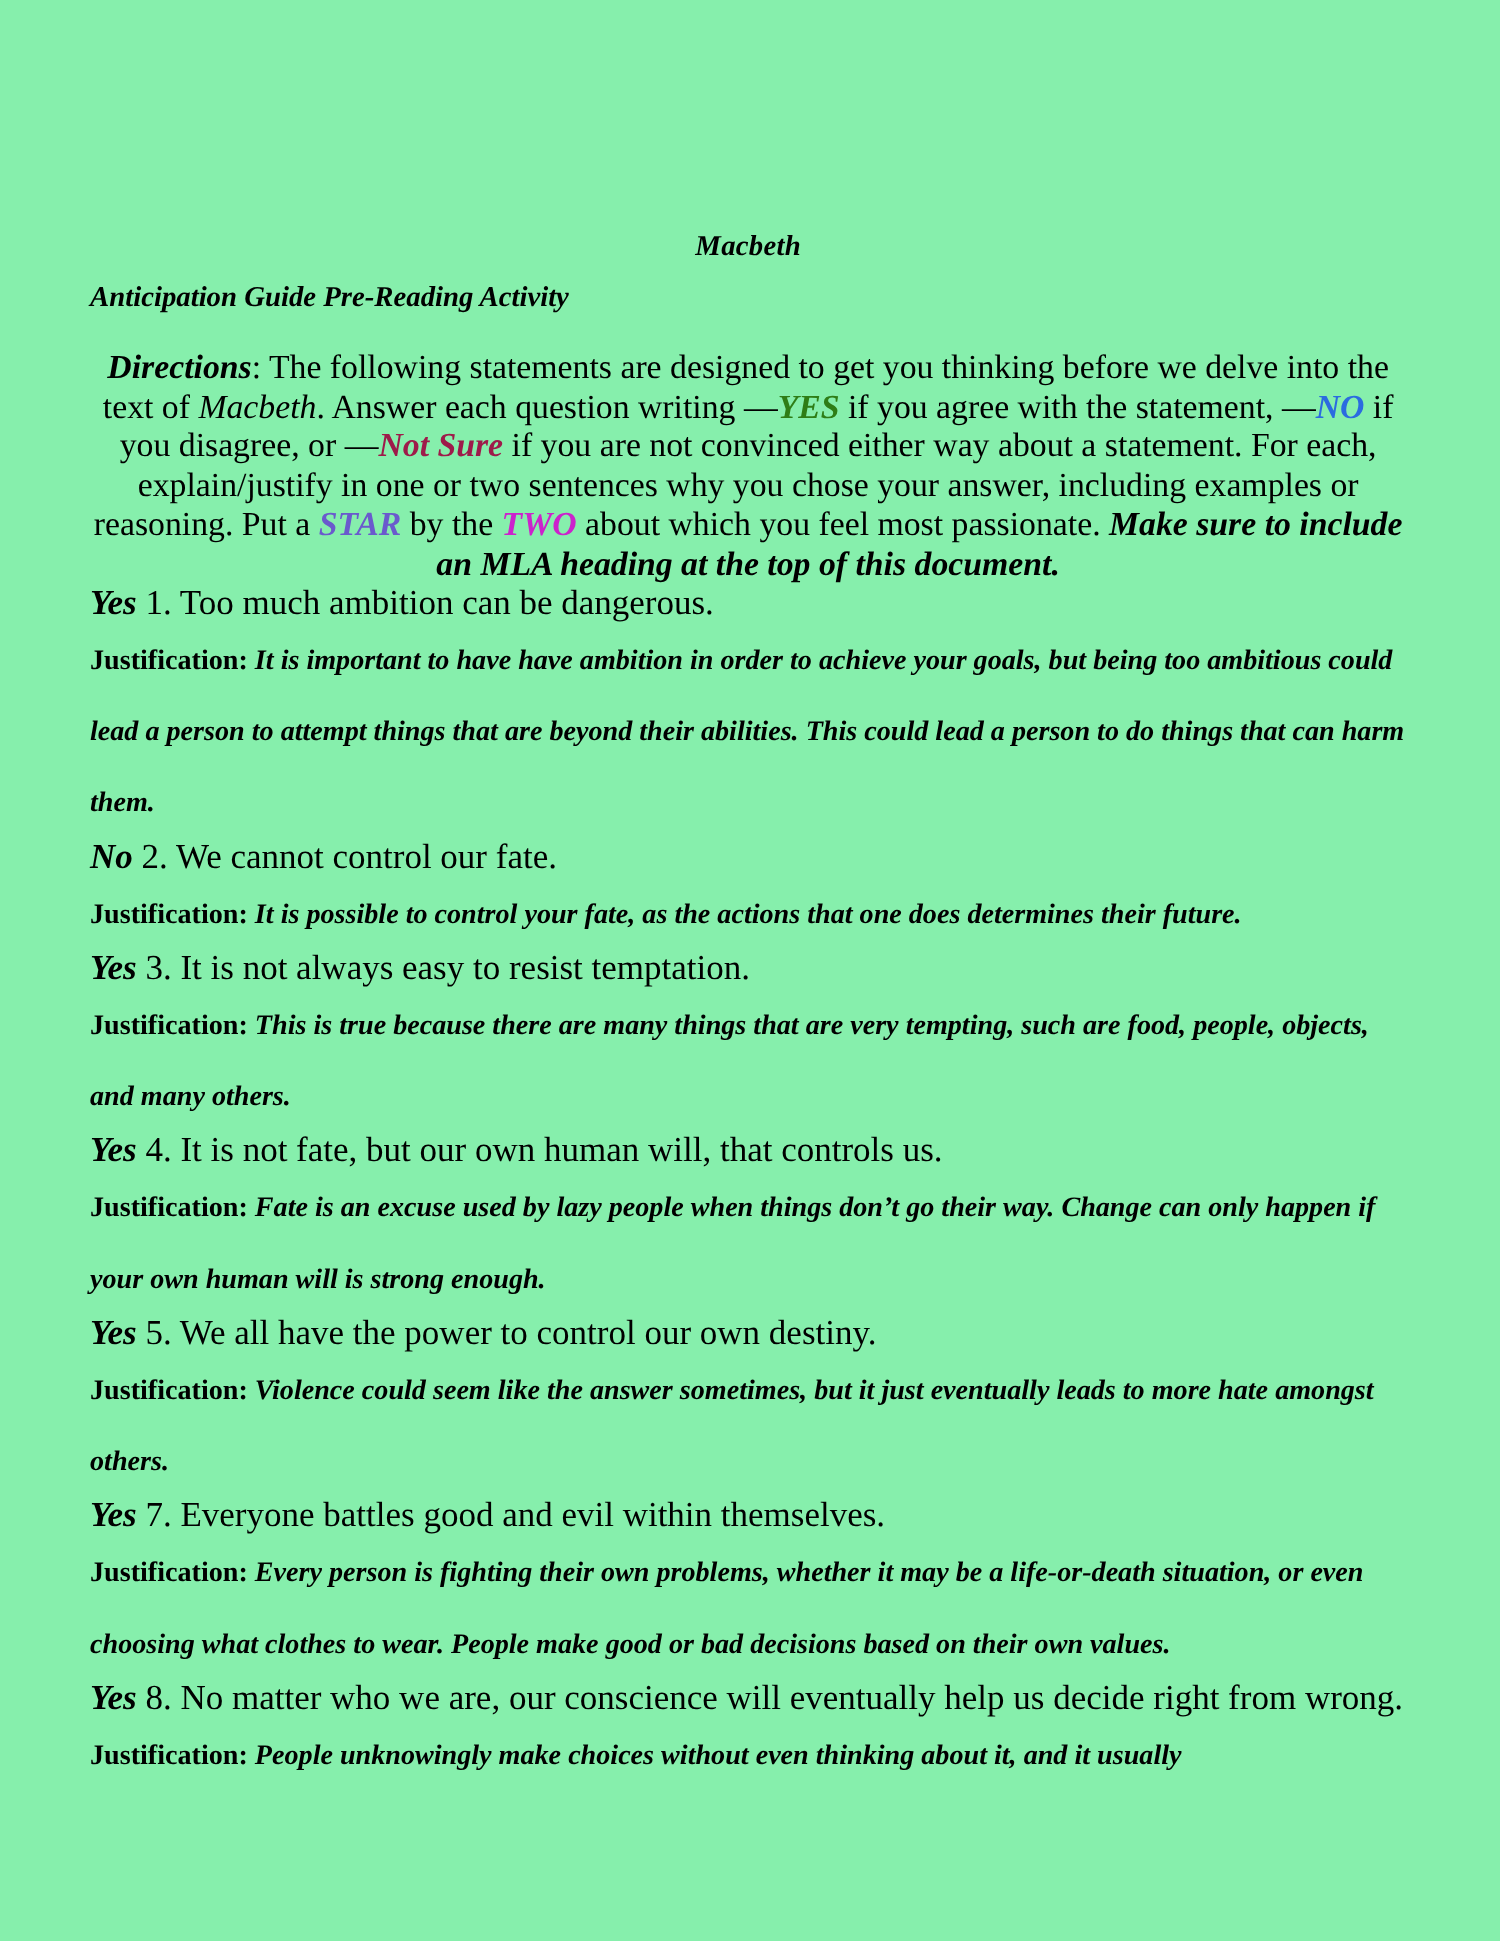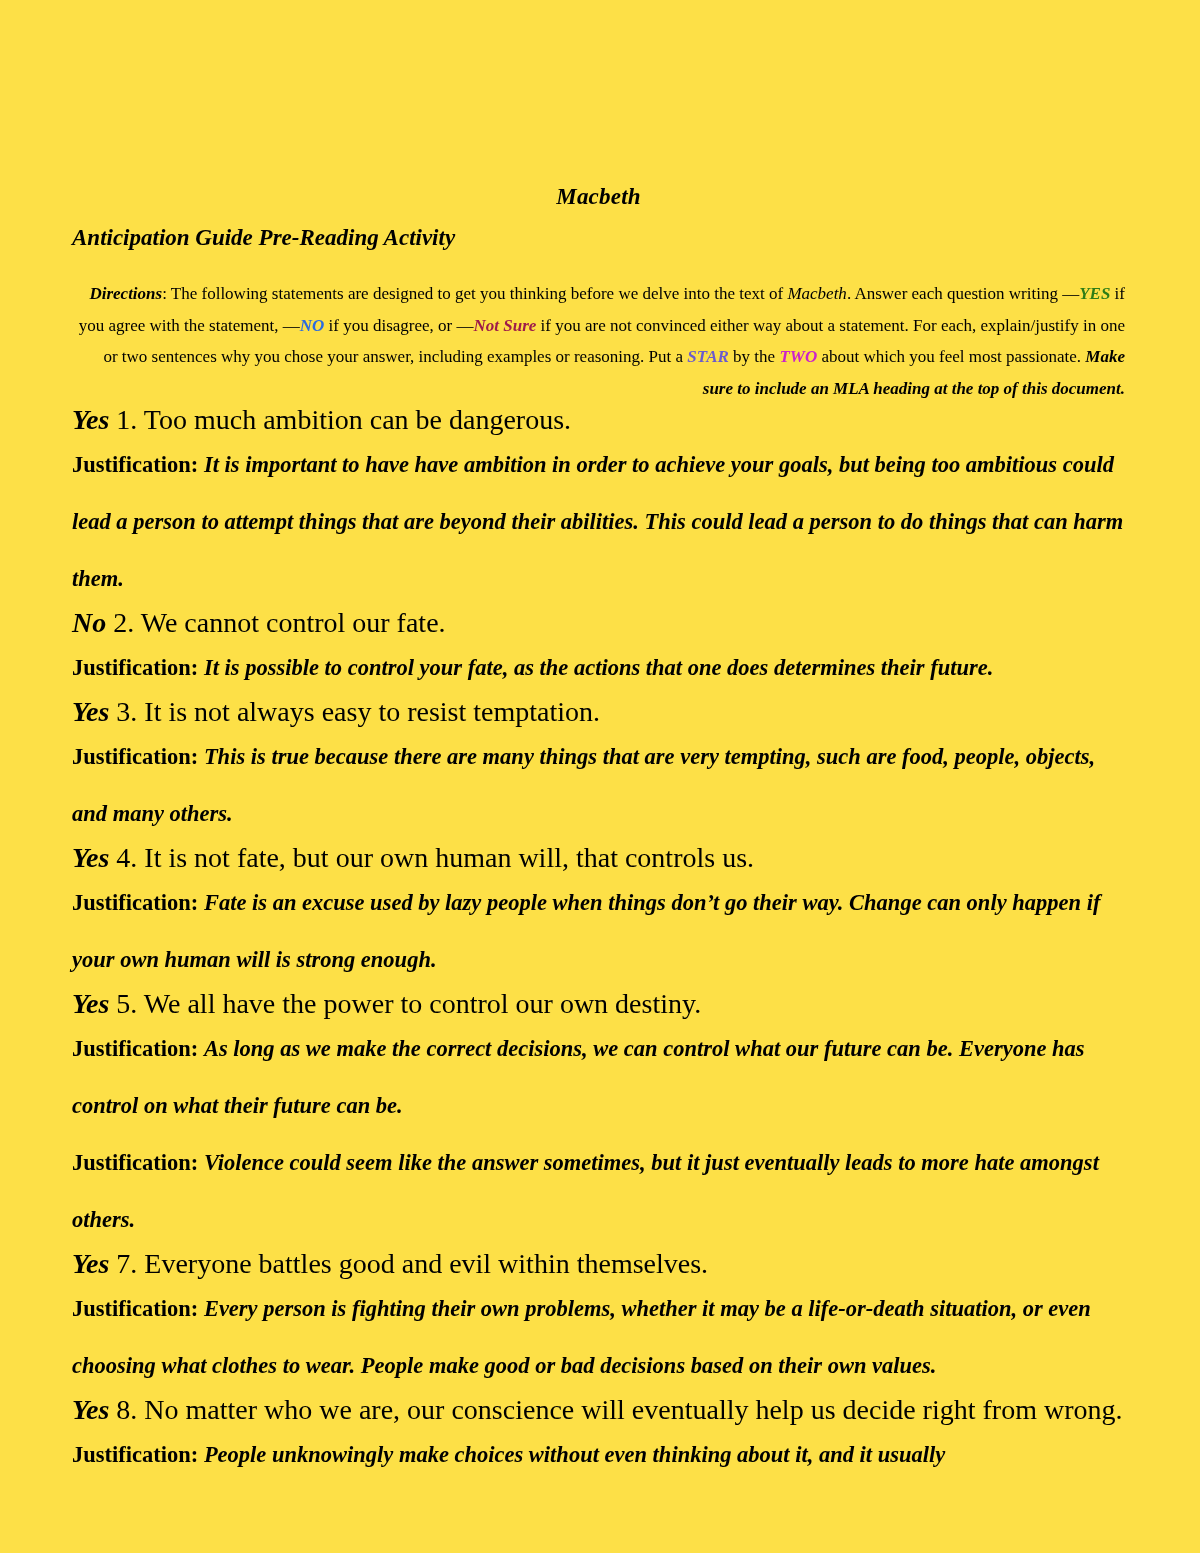--- a/index.html
+++ b/index.html
@@ -8,21 +8,21 @@
     background: #ffffff;
   }
   body {
     font-family: "Liberation Serif", "DejaVu Serif", serif;
     color: #000000;
   }
   #page {
     position: relative;
     width: 1200px;
     height: 1553px;
-    background: #fde047;
+    background: #86efac;
     overflow: hidden;
     box-sizing: border-box;
     padding: 182px 75px 0 72px;
   }
   .doc-title {
     text-align: center;
     font-weight: bold;
     font-style: italic;
     font-size: 23px;
     line-height: 30px;
@@ -30,24 +30,24 @@
     letter-spacing: 0.2px;
   }
   .subtitle {
     font-weight: bold;
     font-style: italic;
     font-size: 23px;
     line-height: 33px;
     margin: 0 0 24px 0;
   }
   .directions {
-    font-size: 17px;
+    font-size: 27px;
     line-height: 31.5px;
     margin: 0 0 0 0;
-    text-align: right;
+    text-align: center;
   }
   .lbl-bi { font-weight: bold; font-style: italic; }
   .it { font-style: italic; }
   .c-yes  { color: #2e7d16; font-weight: bold; font-style: italic; }
   .c-no   { color: #2b6be0; font-weight: bold; font-style: italic; }
   .c-ns   { color: #9e1b4a; font-weight: bold; font-style: italic; }
   .c-star { color: #6a5acd; font-weight: bold; font-style: italic; }
   .c-two  { color: #cc22cc; font-weight: bold; font-style: italic; }
 
   .item { margin: 0; }
@@ -94,21 +94,20 @@
       <div class="item">
         <p class="q-line"><span class="answer">Yes</span> <span>3.</span> <span>It is not always easy to resist temptation.</span></p>
         <p class="j-line spaced"><span class="j-label">Justification:  </span><span class="j-text">This is true because there are many things that are very tempting, such are food, people, objects, and many others.</span></p>
       </div>
       <div class="item">
         <p class="q-line"><span class="answer">Yes</span> <span>4.</span> <span>It is not fate, but our own human will, that controls us.</span></p>
         <p class="j-line spaced"><span class="j-label">Justification:  </span><span class="j-text">Fate is an excuse used by lazy people when things don’t go their way. Change can only happen if your own human will is strong enough.</span></p>
       </div>
       <div class="item">
         <p class="q-line"><span class="answer">Yes</span> <span>5.</span> <span>We all have the power to control our own destiny.</span></p>
-        <p class="j-line spaced"><span class="j-label">Justification:  </span><span class="j-text">As long as we make the correct decisions, we can control what our future can be. Everyone has control on what their future can be.</span></p>
       </div>
       <div class="item">
         <p class="j-line spaced"><span class="j-label">Justification:  </span><span class="j-text">Violence could seem like the answer sometimes, but it just eventually leads to more hate amongst others.</span></p>
       </div>
       <div class="item">
         <p class="q-line"><span class="answer">Yes</span> <span>7.</span> <span>Everyone battles good and evil within themselves.</span></p>
         <p class="j-line spaced"><span class="j-label">Justification:  </span><span class="j-text">Every person is fighting their own problems, whether it may be a life-or-death situation, or even choosing what clothes to wear. People make good or bad decisions based on their own values.</span></p>
       </div>
       <div class="item">
         <p class="q-line"><span class="answer">Yes</span> <span>8.</span> <span>No matter who we are, our conscience will eventually help us decide right from wrong.</span></p>

